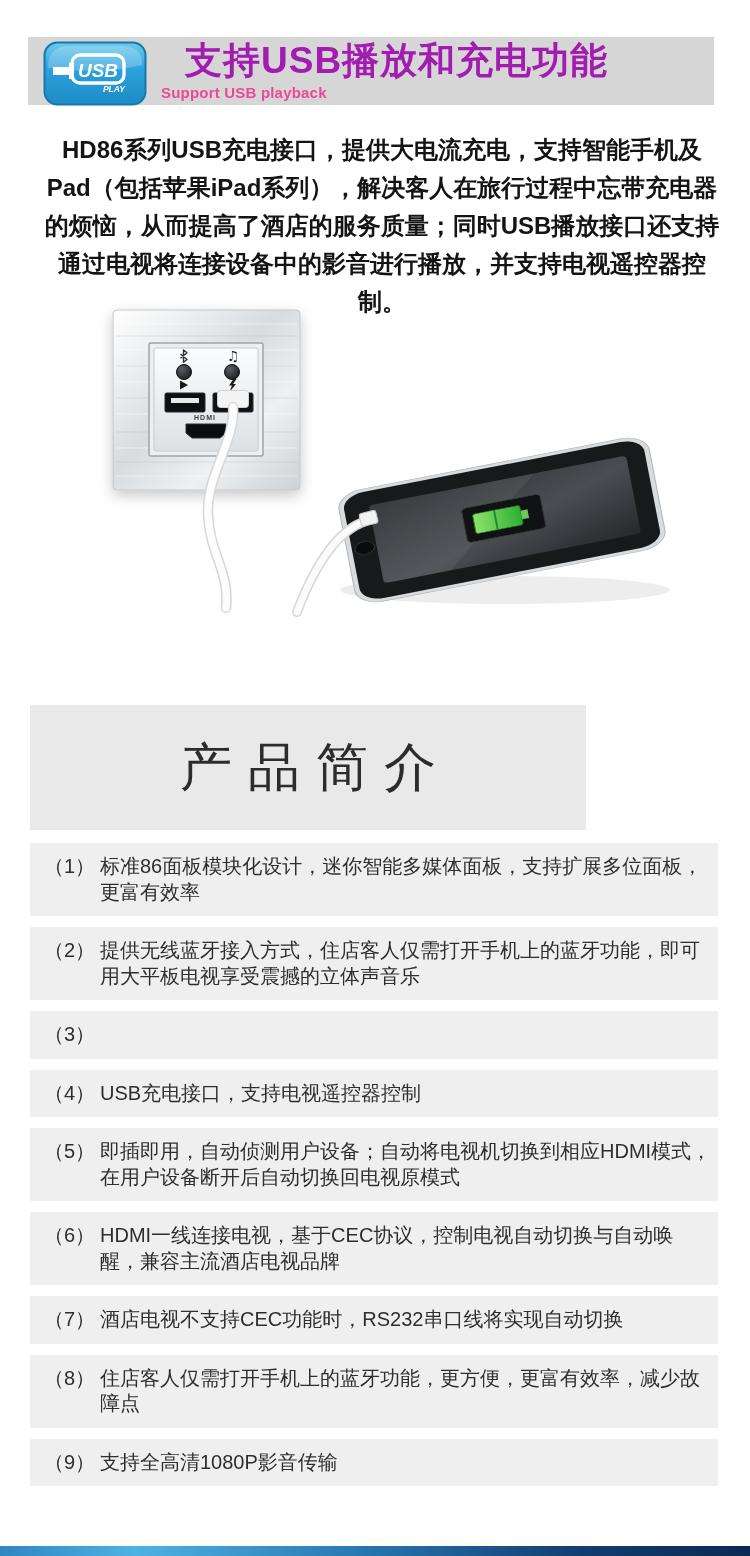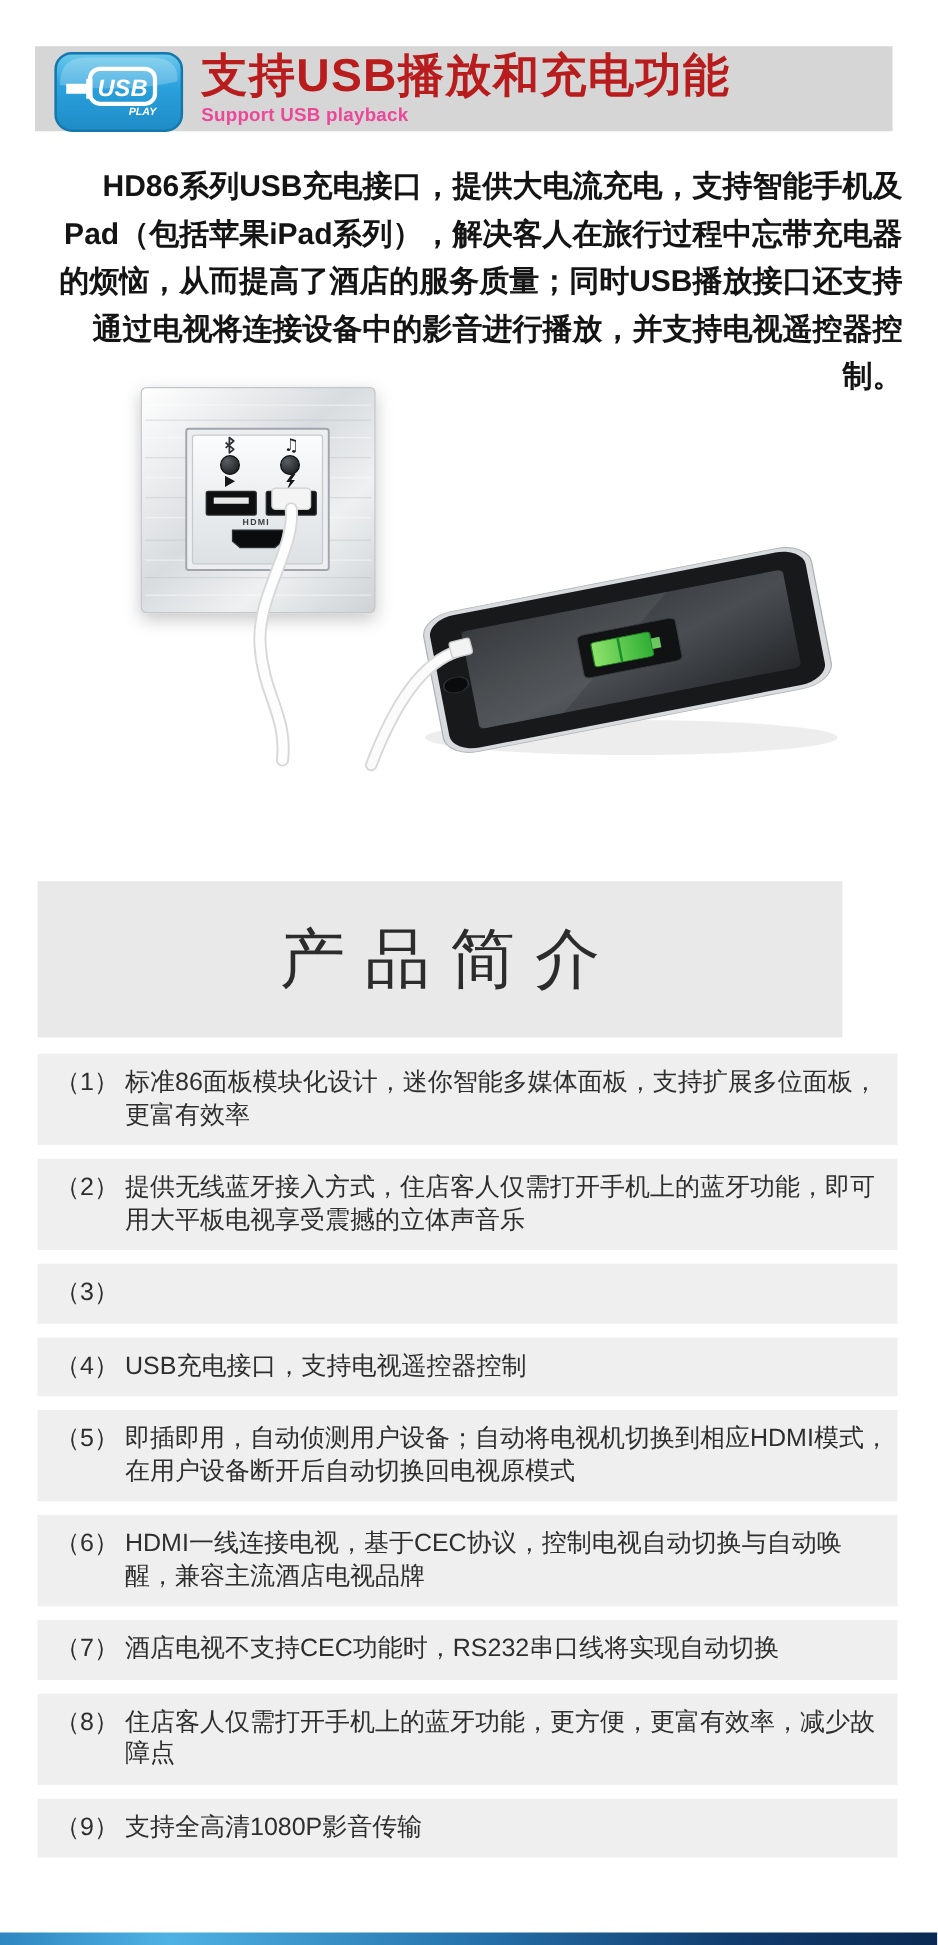--- a/index.html
+++ b/index.html
@@ -3,32 +3,32 @@
 <meta charset="utf-8">
 <style>
   html,body{margin:0;padding:0;background:#fff;}
   .page{position:relative;width:750px;height:1556px;background:#ffffff;overflow:hidden;
         font-family:"Liberation Sans",sans-serif;}
 
   
   .header-band{position:absolute;left:28px;top:37px;width:686px;height:68px;background:#d6d6d6;}
   .usb-icon{position:absolute;left:43px;top:41px;width:104px;height:65px;}
   .header-text{position:absolute;left:161px;top:40px;}
-  .header-title{font-size:37px;font-weight:bold;color:#b91c1c;line-height:42px;letter-spacing:1px;white-space:nowrap;}
+  .header-title{font-size:37px;font-weight:bold;color:#a21caf;line-height:42px;letter-spacing:1px;white-space:nowrap;margin-left:24px;}
   .header-sub{font-size:15px;font-weight:bold;color:#ec4899;margin-top:2px;letter-spacing:.2px;}
 
   
   .intro{position:absolute;left:42px;top:131px;width:680px;font-size:24px;font-weight:bold;
-         color:#141414;line-height:38px;text-align:right;}
+         color:#141414;line-height:38px;text-align:center;}
 
   
   .scene{position:absolute;left:0;top:290px;width:750px;height:350px;}
 
   
-  .banner{position:absolute;left:30px;top:705px;width:644px;height:125px;background:#e9e9e9;
+  .banner{position:absolute;left:30px;top:705px;width:556px;height:125px;background:#e9e9e9;
           display:flex;align-items:center;justify-content:center;}
   .banner-title{font-size:52px;color:#2c2c2c;letter-spacing:16px;text-indent:16px;font-weight:500;}
 
   
   .features{position:absolute;left:30px;top:843px;width:688px;}
   .feature{background:#efefef;margin-bottom:11px;padding:11px 6px 11px 14px;display:flex;
            font-size:20px;line-height:25.5px;color:#2e2e2e;}
   .feat-num{flex:0 0 56px;}
   .feat-text{flex:1 1 auto;}
 

